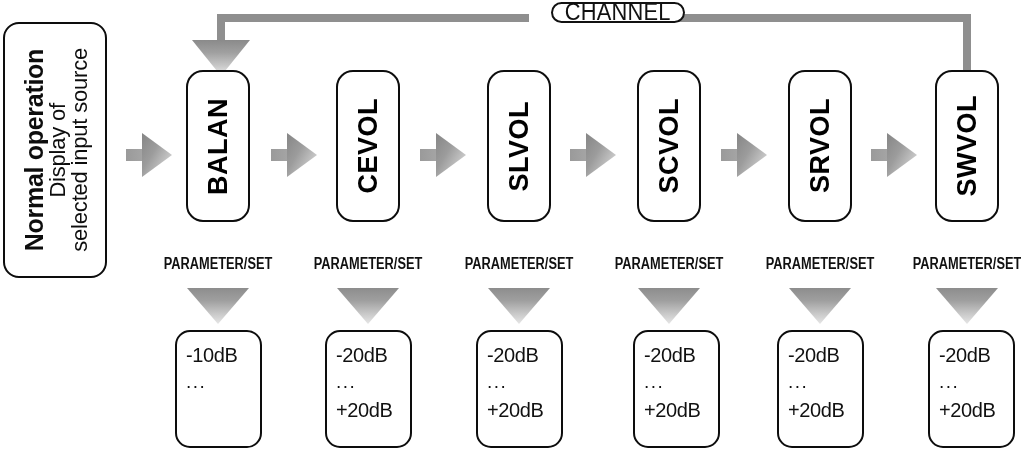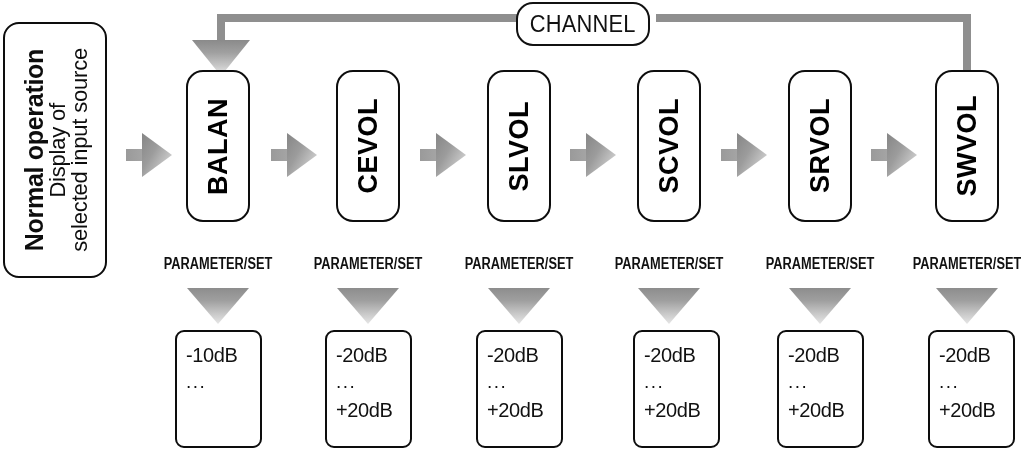--- a/index.html
+++ b/index.html
@@ -110,21 +110,21 @@
     height: 36px;
     background: linear-gradient(to bottom, #8d8d8d 0%, #9f9f9f 35%, #c9c9c9 72%, #e6e6e6 100%);
     clip-path: polygon(0% 0%, 100% 0%, 50% 100%);
   }
 
   
   .range-box {
     top: 330px;
     width: 87px;
     height: 118px;
-    border-radius: 9px;
+    border-radius: 15px;
     border-width: 2px;
     padding: 9px 0 0 9px;
   }
   .range-box div {
     font-size: 20px;
     color: #111111;
     line-height: 1.42;
     letter-spacing: -0.4px;
   }
   .range-box div.dots {
@@ -190,24 +190,24 @@
     position: absolute;
     left: 192px;
     top: 40px;
     width: 58px;
     height: 36px;
     background: linear-gradient(to bottom, #8a8a8a 0%, #a0a0a0 35%, #c8c8c8 72%, #ececec 100%);
     clip-path: polygon(0% 0%, 100% 0%, 50% 100%);
   }
   #channel-pill {
     position: absolute;
-    left: 516px;
+    left: 551px;
     top: 2px;
     width: 134px;
-    height: 44px;
+    height: 21px;
     box-sizing: border-box;
     background: #ffffff;
     border: 2px solid #111111;
     border-radius: 17px;
     display: flex;
     align-items: center;
     justify-content: center;
   }
   #channel-pill span {
     font-size: 23px;

